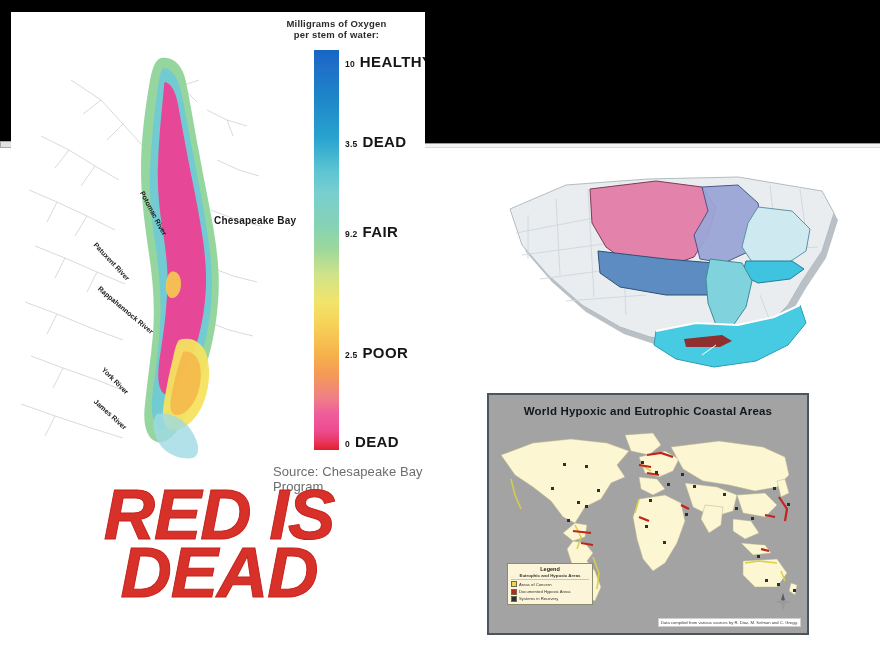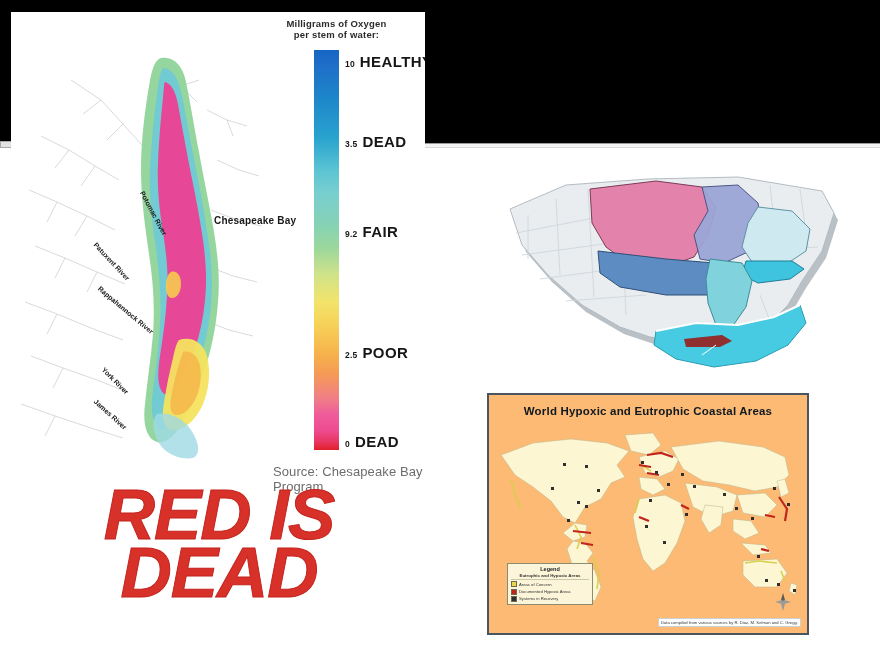--- a/index.html
+++ b/index.html
@@ -89,21 +89,21 @@
     font-size:12.5px;line-height:17px;color:#3a3a3a;
   }
 
   
   #usmap{position:absolute;left:470px;top:155px;width:400px;height:235px;background:#ffffff;}
   #usmap svg{position:absolute;left:0;top:0;}
 
   
   #worldmap{
     position:absolute;left:487px;top:393px;width:322px;height:242px;
-    background:#fdba74;border:2px solid #4a5560;box-sizing:border-box;
+    background:#a3a3a3;border:2px solid #4a5560;box-sizing:border-box;
   }
   #world-title{
     position:absolute;left:0;top:10px;width:100%;text-align:center;
     font-size:11.5px;font-weight:bold;color:#101820;letter-spacing:.2px;
   }
   #world-svg{position:absolute;left:0;top:26px;width:318px;height:190px;}
   #world-legend{
     position:absolute;left:18px;top:168px;width:86px;
     background:#fdf5d9;border:1px solid #8c8c70;padding:2px 3px;box-sizing:border-box;
   }

